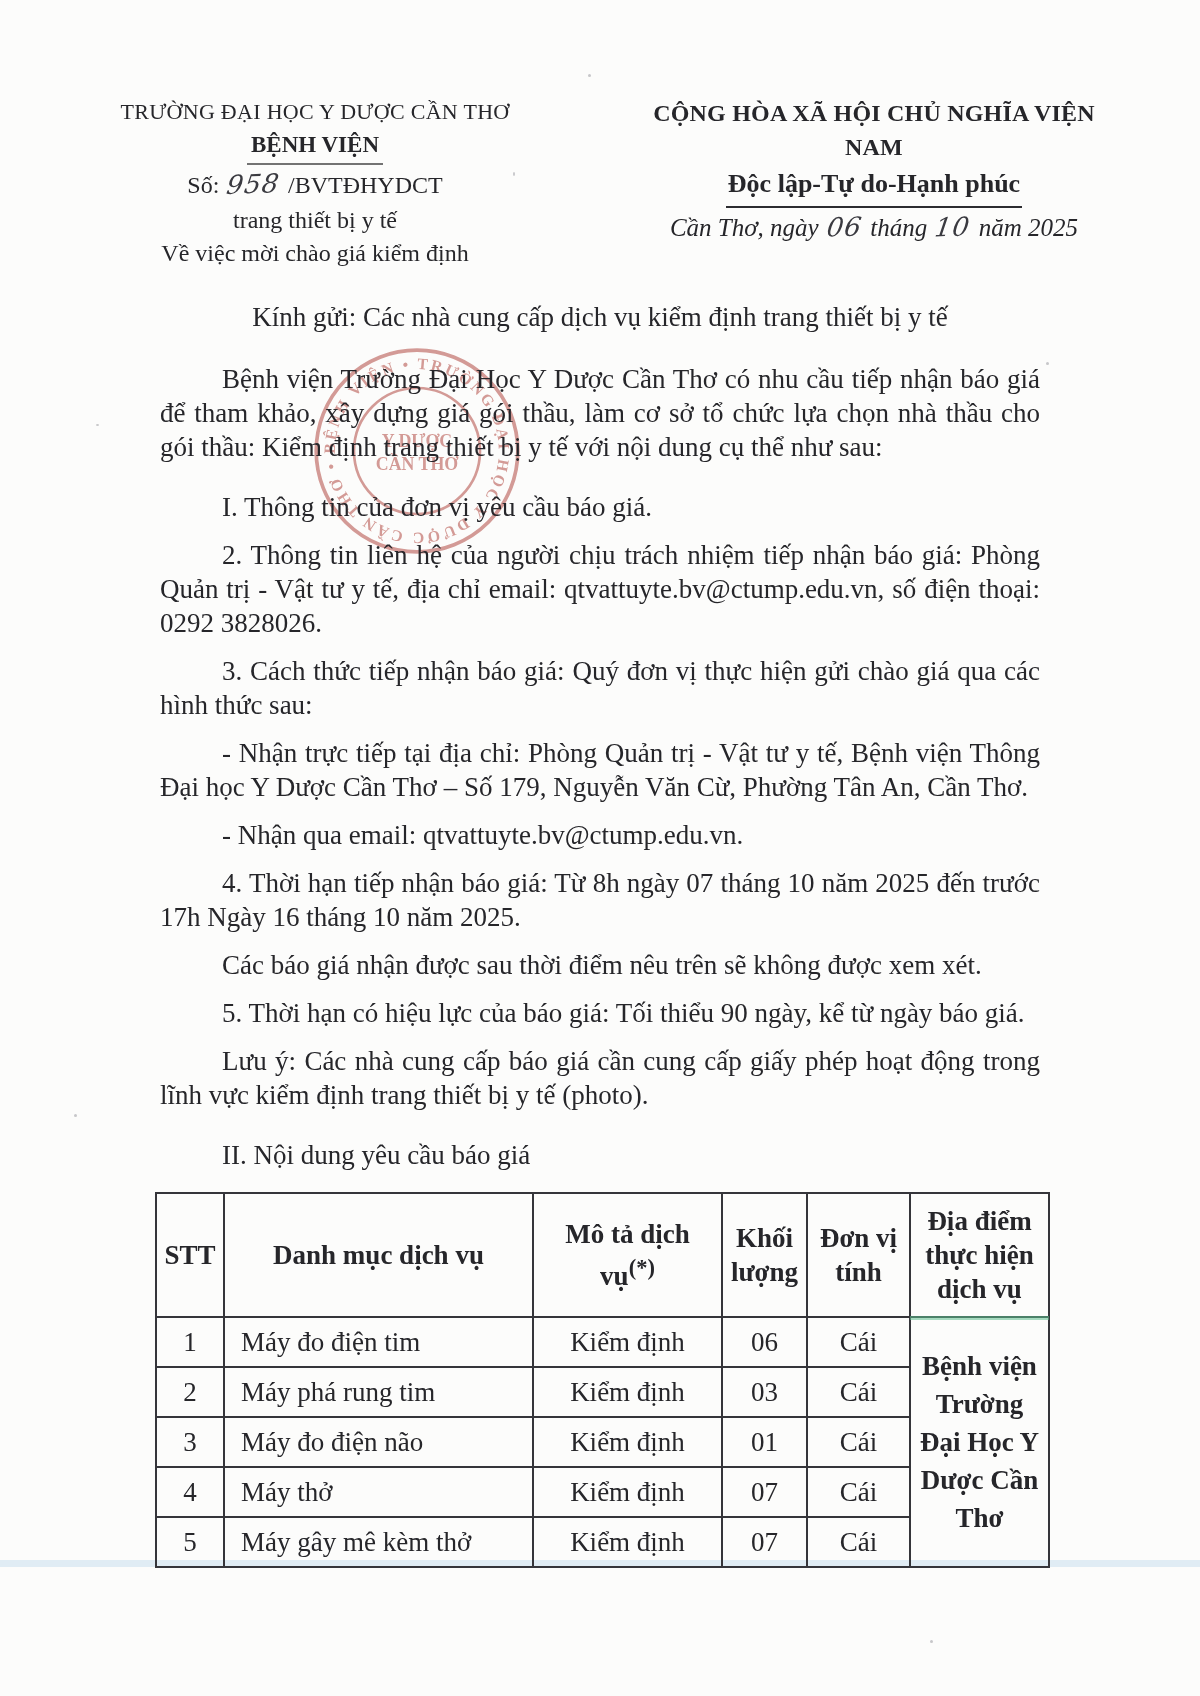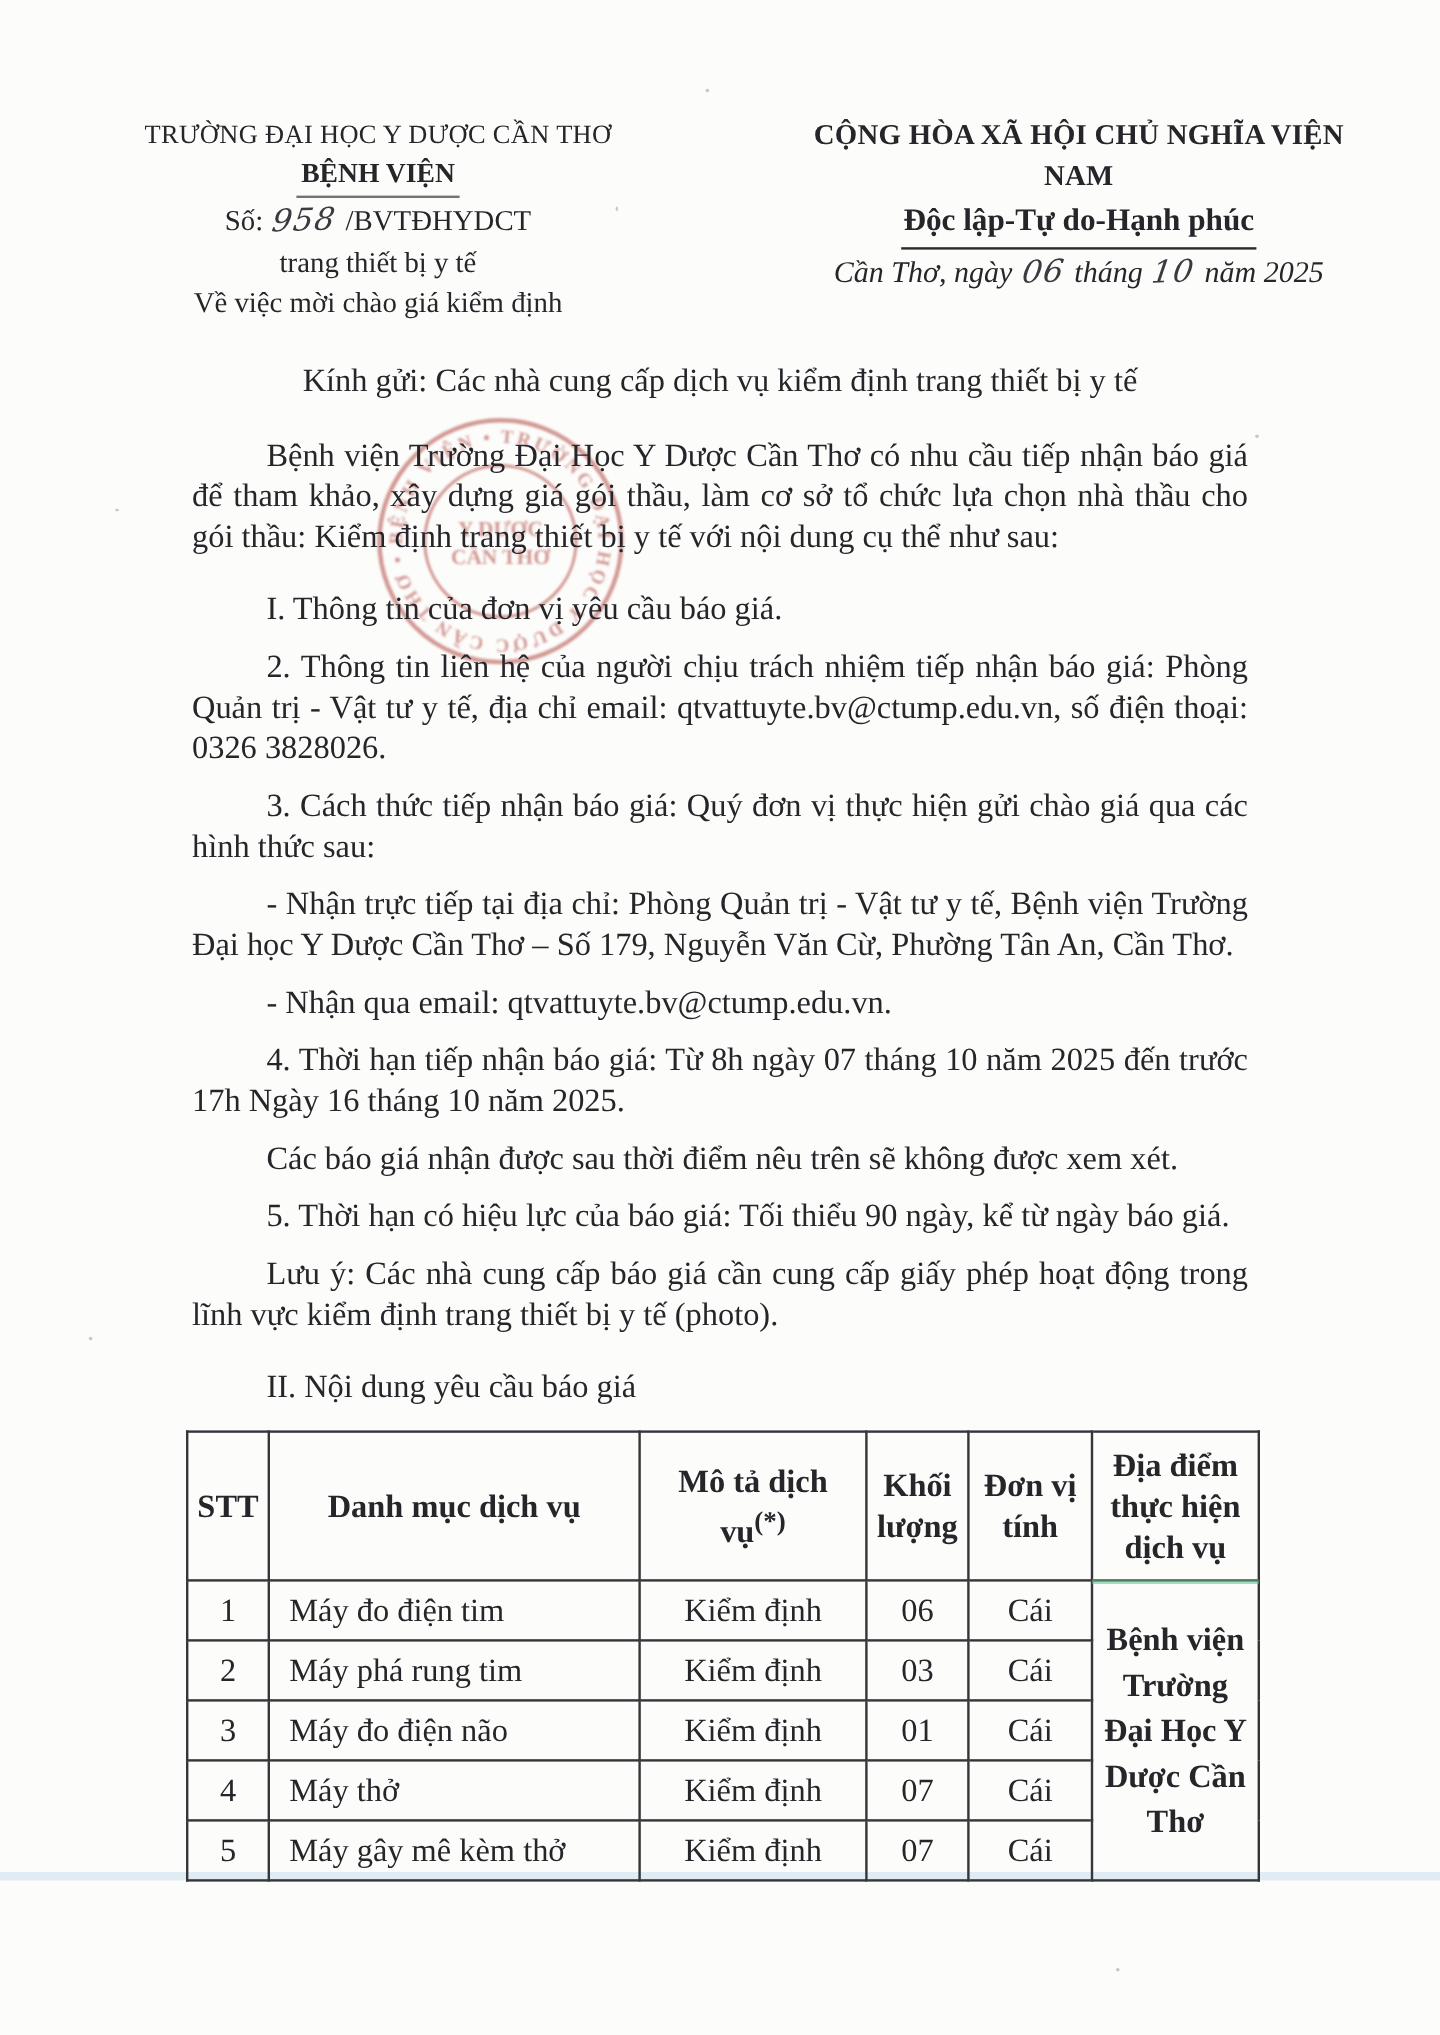--- a/index.html
+++ b/index.html
@@ -3,21 +3,21 @@
 <meta charset="utf-8">
 <style>
   html,body{margin:0;padding:0;background:#e8e8e8;}
   .page{
     position:relative;width:1200px;height:1696px;margin:0 auto;
     background:#fcfcfb;overflow:hidden;
     font-family:"Liberation Serif","DejaVu Serif",serif;
     color:#26262a;
   }
   
-  .hdr{display:flex;justify-content:space-between;padding:96px 71px 0 105px;}
+  .hdr{display:flex;justify-content:space-between;padding:96px 96px 0 105px;}
   .hdr-left{width:420px;text-align:center;}
   .hdr-right{width:460px;text-align:center;}
   .org-parent{font-size:22px;letter-spacing:.3px;line-height:32px;}
   .org-name{font-size:23px;font-weight:bold;line-height:34px;}
   .org-name .u{display:inline-block;border-bottom:2px solid #737373;padding:0 4px 1px;}
   .doc-no{font-size:24px;line-height:38px;}
   .subject{font-size:24px;line-height:33px;}
   .nat-title{font-size:24px;font-weight:bold;line-height:34px;letter-spacing:.2px;}
   .motto{font-size:26px;font-weight:bold;line-height:40px;}
   .motto .u{display:inline-block;border-bottom:2px solid #2c2c30;padding:0 2px 2px;}
@@ -111,23 +111,23 @@
       </div>
     </div>
   </div>
 
   <div class="body">
     <div class="salutation">Kính gửi: Các nhà cung cấp dịch vụ kiểm định trang thiết bị y tế</div>
 
     <p class="para para-first">Bệnh viện Trường Đại Học Y Dược Cần Thơ có nhu cầu tiếp nhận báo giá để tham khảo, xây dựng giá gói thầu, làm cơ sở tổ chức lựa chọn nhà thầu cho gói thầu: Kiểm định trang thiết bị y tế với nội dung cụ thể như sau:</p>
 
     <p class="para bold sec-heading">I. Thông tin của đơn vị yêu cầu báo giá.</p>
-    <p class="para">2. Thông tin liên hệ của người chịu trách nhiệm tiếp nhận báo giá: Phòng Quản trị - Vật tư y tế, địa chỉ email: qtvattuyte.bv@ctump.edu.vn, số điện thoại: 0326 3828026.</p>
+    <p class="para">2. Thông tin liên hệ của người chịu trách nhiệm tiếp nhận báo giá: Phòng Quản trị - Vật tư y tế, địa chỉ email: qtvattuyte.bv@ctump.edu.vn, số điện thoại: 0292 3828026.</p>
     <p class="para">3. Cách thức tiếp nhận báo giá: Quý đơn vị thực hiện gửi chào giá qua các hình thức sau:</p>
-    <p class="para">- Nhận trực tiếp tại địa chỉ: Phòng Quản trị - Vật tư y tế, Bệnh viện Trường Đại học Y Dược Cần Thơ – Số 179, Nguyễn Văn Cừ, Phường Tân An, Cần Thơ.</p>
+    <p class="para">- Nhận trực tiếp tại địa chỉ: Phòng Quản trị - Vật tư y tế, Bệnh viện Thông Đại học Y Dược Cần Thơ – Số 179, Nguyễn Văn Cừ, Phường Tân An, Cần Thơ.</p>
     <p class="para">- Nhận qua email: qtvattuyte.bv@ctump.edu.vn.</p>
     <p class="para">4. Thời hạn tiếp nhận báo giá: Từ 8h ngày 07 tháng 10 năm 2025 đến trước 17h Ngày 16 tháng 10 năm 2025.</p>
     <p class="para">Các báo giá nhận được sau thời điểm nêu trên sẽ không được xem xét.</p>
     <p class="para">5. Thời hạn có hiệu lực của báo giá: Tối thiểu 90 ngày, kể từ ngày báo giá.</p>
     <p class="para bold">Lưu ý: Các nhà cung cấp báo giá cần cung cấp giấy phép hoạt động trong lĩnh vực kiểm định trang thiết bị y tế (photo).</p>
 
     <p class="para bold sec-heading">II. Nội dung yêu cầu báo giá</p>
   </div>
 
   <div class="tbl-wrap">

